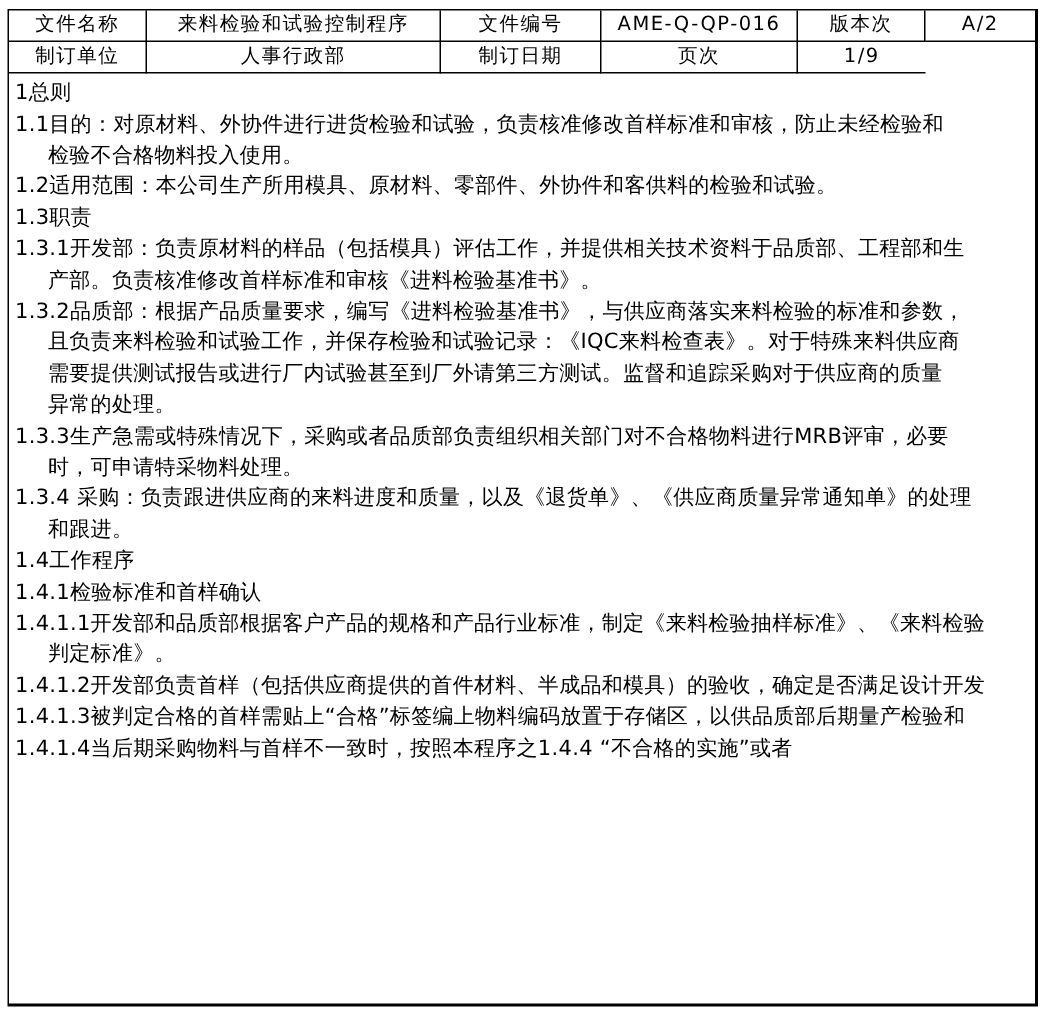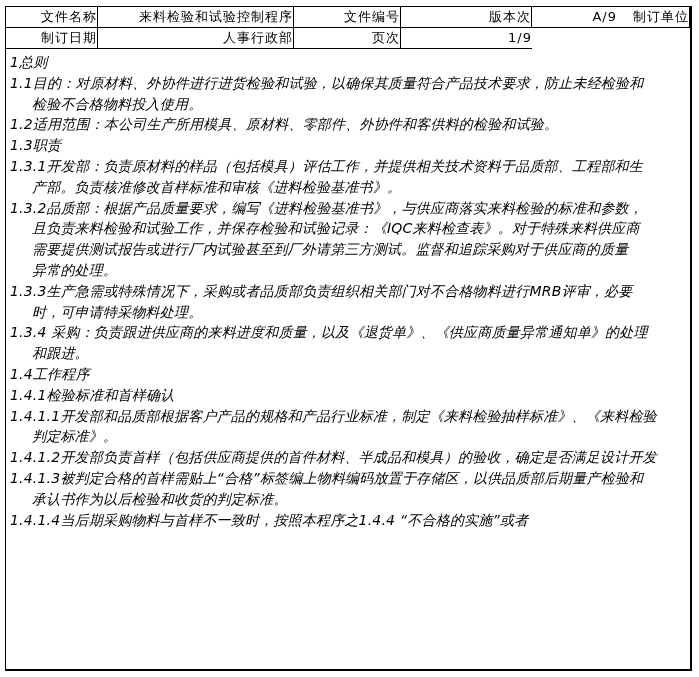--- a/index.html
+++ b/index.html
@@ -21,31 +21,30 @@
   }
   .hdr {
     display: grid;
     grid-template-columns: 92px 196px 107px 131px 85px 1fr;
     width: 100%;
   }
   .hdr-cell {
     height: 21px;
     line-height: 20px;
     font-size: 13px;
-    text-align: right;
+    text-align: center;
     border-right: 1px solid #000;
     border-bottom: 1px solid #000;
     white-space: nowrap;
     overflow: hidden;
     letter-spacing: 1px;
   }
   .hdr-cell.last { border-right: none; }
   .doc-body {
     padding: 3px 4px 0 4px;
-    font-style: italic;
   }
   .doc-line {
     font-size: 14px;
     line-height: 20.8px;
     height: 20.8px;
     white-space: nowrap;
     overflow: hidden;
     letter-spacing: 0.2px;
   }
   .doc-line.indent { padding-left: 22px; }
@@ -53,49 +52,49 @@
 </head>
 <body>
 
 <div class="page">
 
   <div class="hdr">
 
     <div class="hdr-cell">文件名称</div>
     <div class="hdr-cell">来料检验和试验控制程序</div>
     <div class="hdr-cell">文件编号</div>
+    <div class="hdr-cell">AME-Q-QP-016</div>
     <div class="hdr-cell">版本次</div>
-    <div class="hdr-cell last">A/9</div>
+    <div class="hdr-cell last">A/2</div>
 
     <div class="hdr-cell">制订单位</div>
+    <div class="hdr-cell">人事行政部</div>
     <div class="hdr-cell">制订日期</div>
-    <div class="hdr-cell">人事行政部</div>
     <div class="hdr-cell">页次</div>
     <div class="hdr-cell last">1/9</div>
   </div>
 
   <div class="doc-body">
       <div class="doc-line">1总则</div>
-      <div class="doc-line">1.1目的：对原材料、外协件进行进货检验和试验，以确保其质量符合产品技术要求，防止未经检验和</div>
+      <div class="doc-line">1.1目的：对原材料、外协件进行进货检验和试验，负责核准修改首样标准和审核，防止未经检验和</div>
       <div class="doc-line indent">检验不合格物料投入使用。</div>
       <div class="doc-line">1.2适用范围：本公司生产所用模具、原材料、零部件、外协件和客供料的检验和试验。</div>
       <div class="doc-line">1.3职责</div>
       <div class="doc-line">1.3.1开发部：负责原材料的样品（包括模具）评估工作，并提供相关技术资料于品质部、工程部和生</div>
       <div class="doc-line indent">产部。负责核准修改首样标准和审核《进料检验基准书》。</div>
       <div class="doc-line">1.3.2品质部：根据产品质量要求，编写《进料检验基准书》，与供应商落实来料检验的标准和参数，</div>
       <div class="doc-line indent">且负责来料检验和试验工作，并保存检验和试验记录：《IQC来料检查表》。对于特殊来料供应商</div>
       <div class="doc-line indent">需要提供测试报告或进行厂内试验甚至到厂外请第三方测试。监督和追踪采购对于供应商的质量</div>
       <div class="doc-line indent">异常的处理。</div>
       <div class="doc-line">1.3.3生产急需或特殊情况下，采购或者品质部负责组织相关部门对不合格物料进行MRB评审，必要</div>
       <div class="doc-line indent">时，可申请特采物料处理。</div>
       <div class="doc-line">1.3.4 采购：负责跟进供应商的来料进度和质量，以及《退货单》、《供应商质量异常通知单》的处理</div>
       <div class="doc-line indent">和跟进。</div>
       <div class="doc-line">1.4工作程序</div>
       <div class="doc-line">1.4.1检验标准和首样确认</div>
       <div class="doc-line">1.4.1.1开发部和品质部根据客户产品的规格和产品行业标准，制定《来料检验抽样标准》、《来料检验</div>
       <div class="doc-line indent">判定标准》。</div>
       <div class="doc-line">1.4.1.2开发部负责首样（包括供应商提供的首件材料、半成品和模具）的验收，确定是否满足设计开发</div>
       <div class="doc-line">1.4.1.3被判定合格的首样需贴上“合格”标签编上物料编码放置于存储区，以供品质部后期量产检验和</div>
-      <div class="doc-line indent">承认书作为以后检验和收货的判定标准。</div>
       <div class="doc-line">1.4.1.4当后期采购物料与首样不一致时，按照本程序之1.4.4 “不合格的实施”或者</div>
     </div>
 
 </div>
 
 </body></html>

